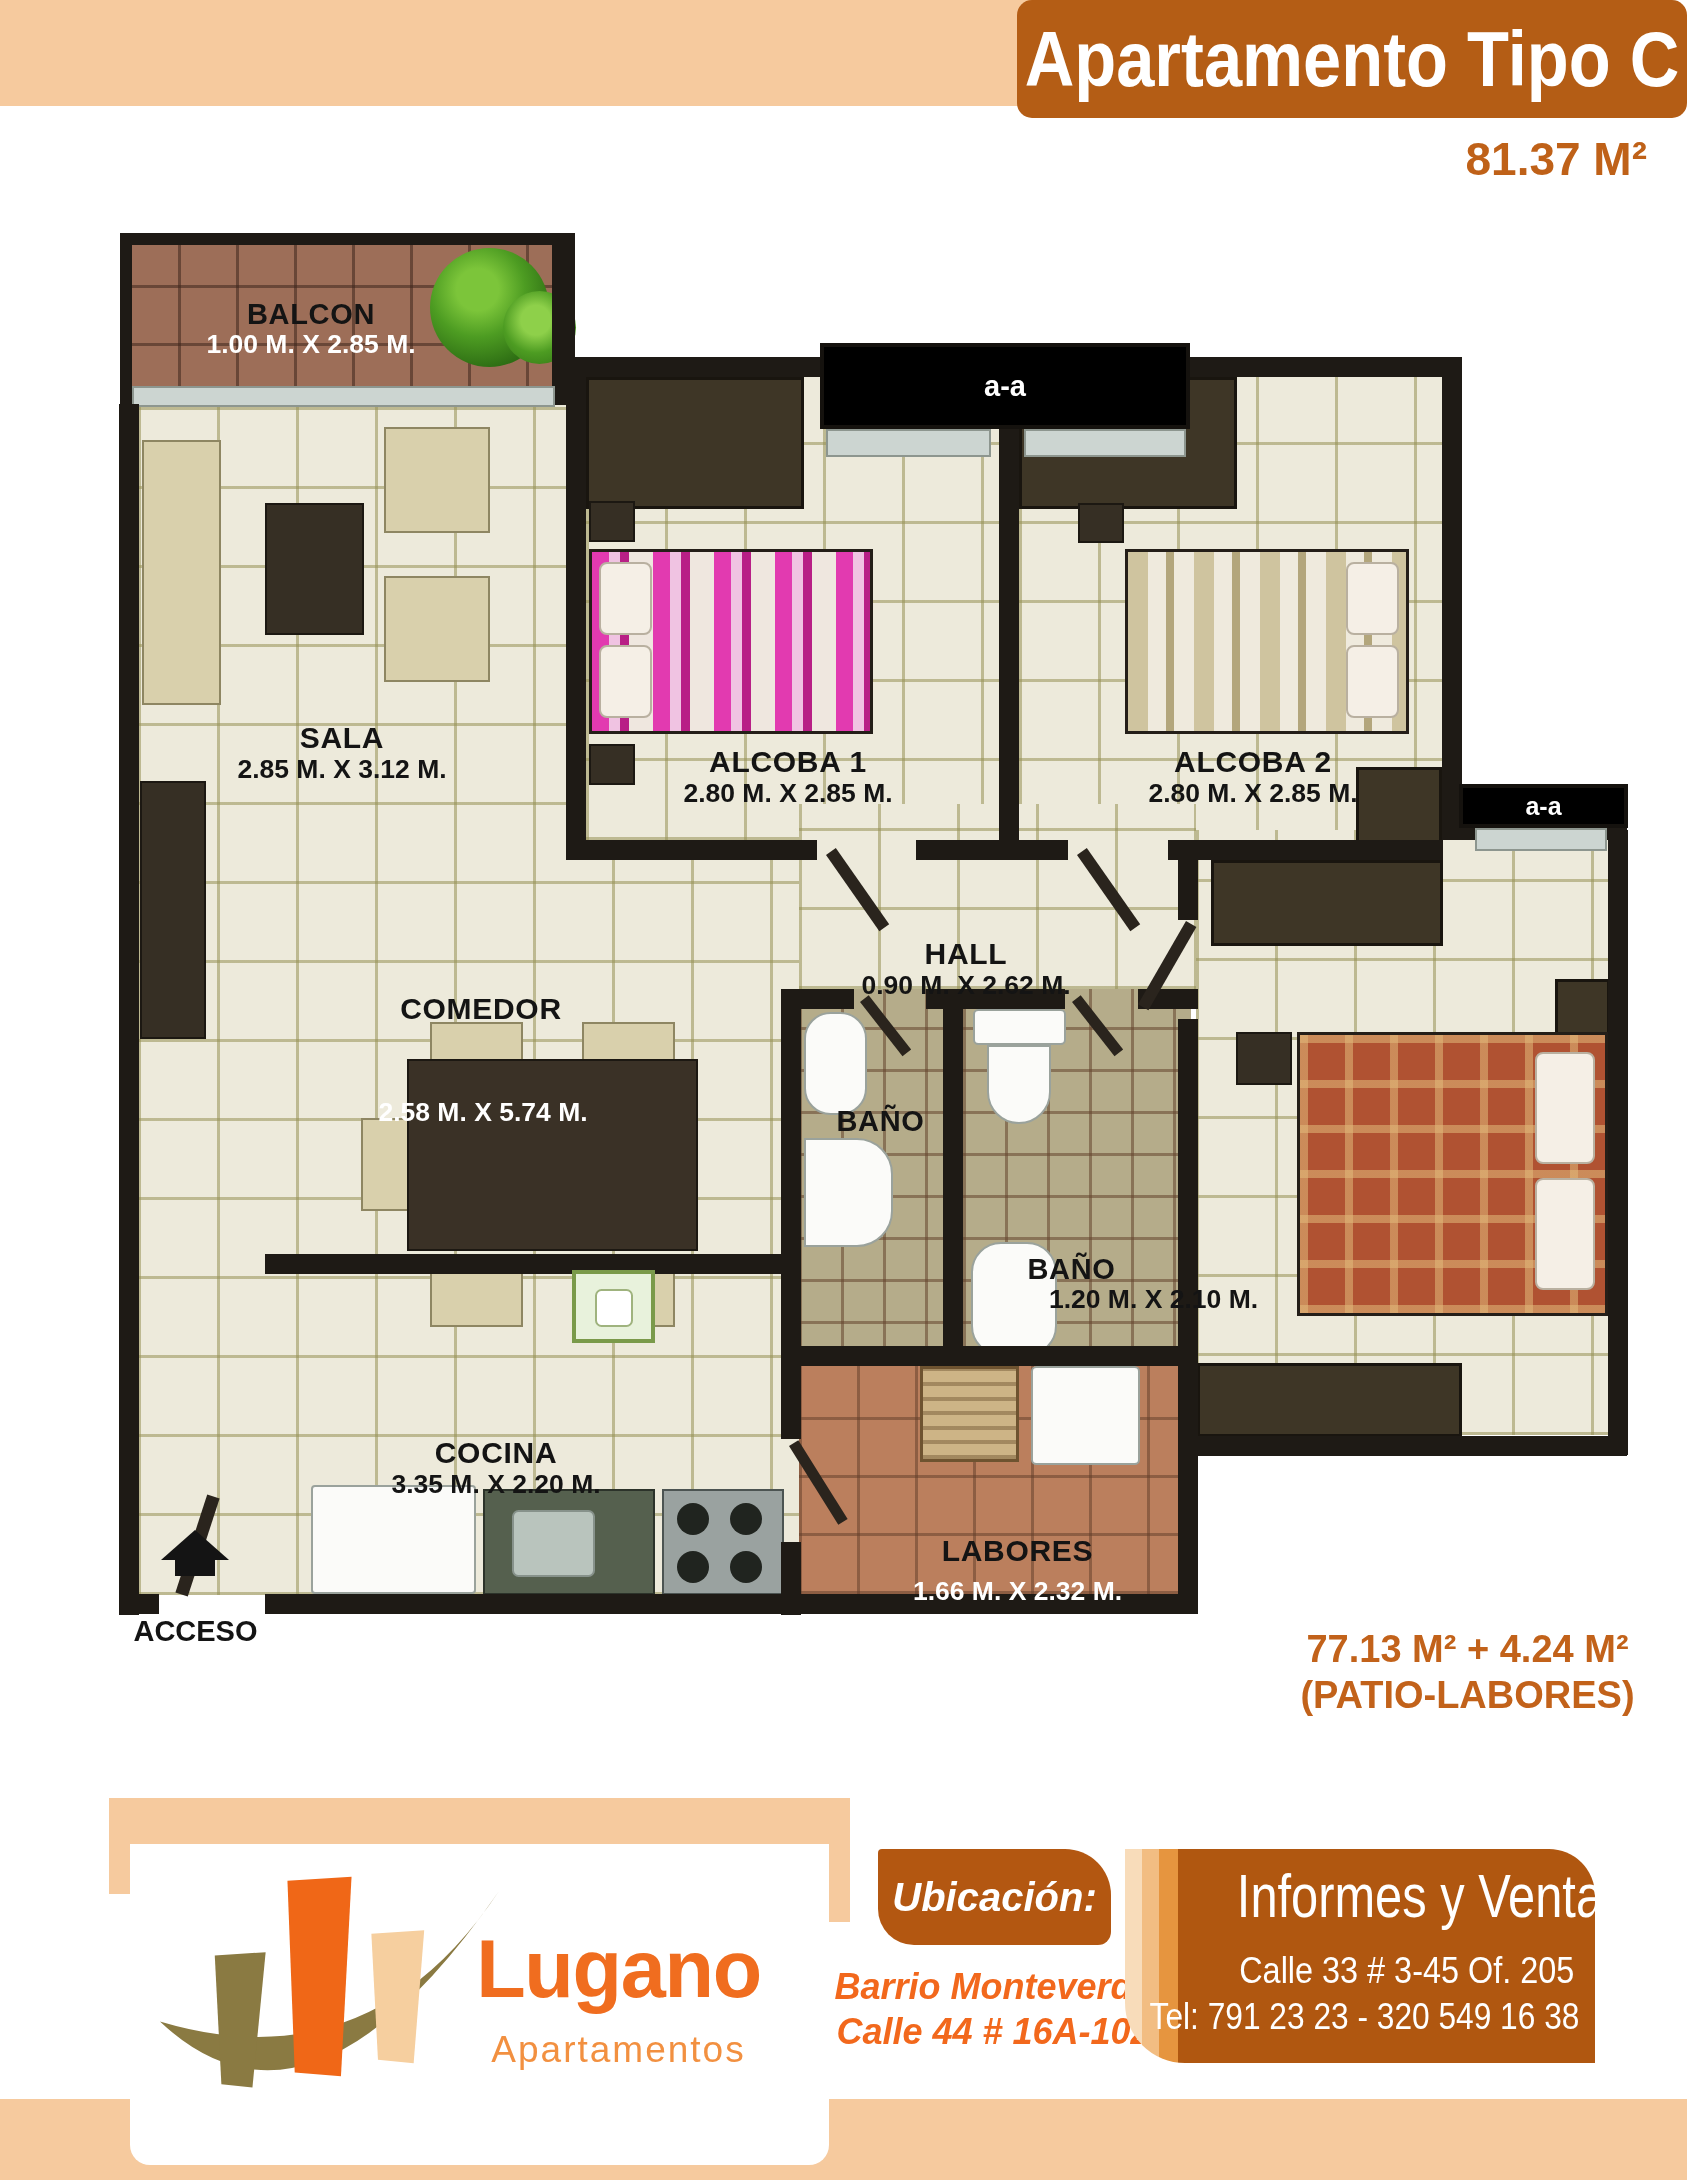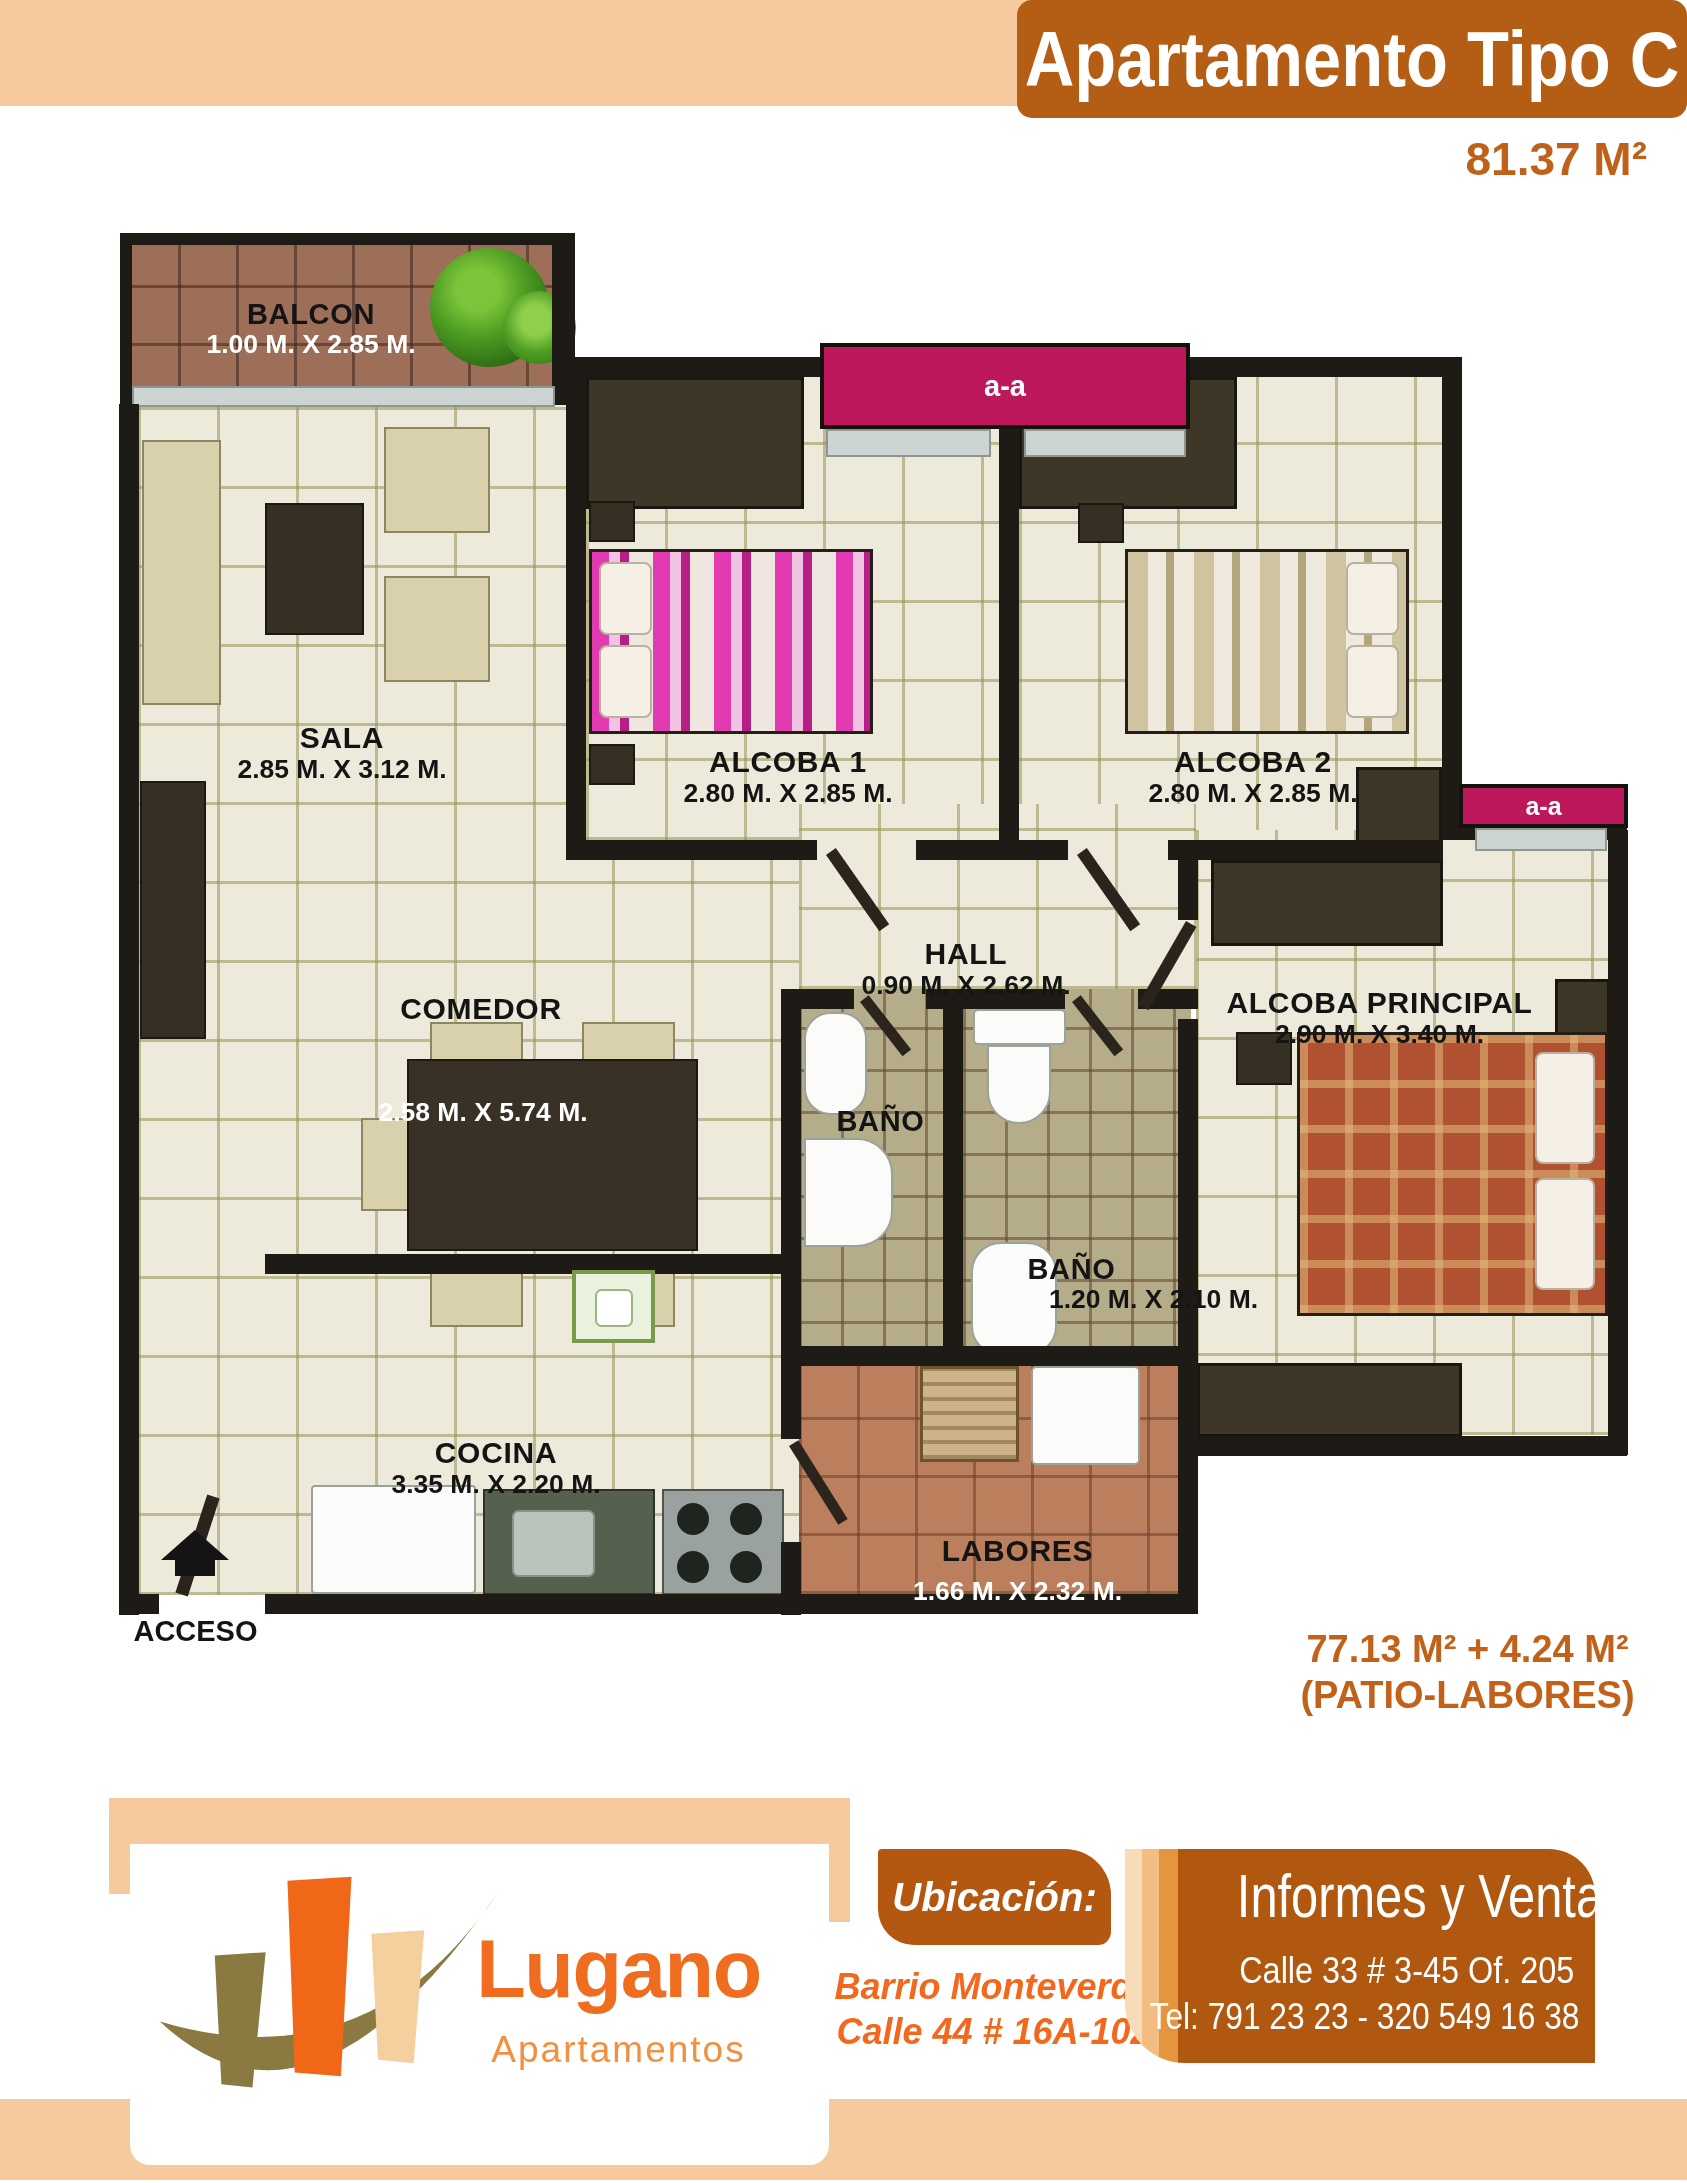--- a/index.html
+++ b/index.html
@@ -13,21 +13,21 @@
   .tile-balcon{background-color:#9d6e58;background-image:
      repeating-linear-gradient(90deg, rgba(62,38,28,.55) 0 2.6px, transparent 2.6px 58px),
      repeating-linear-gradient(0deg, rgba(62,38,28,.55) 0 2.6px, transparent 2.6px 58px);}
   .tile-bath{background-color:#b5ac8a;background-image:
      repeating-linear-gradient(90deg, rgba(100,68,45,.55) 0 2.6px, transparent 2.6px 42px),
      repeating-linear-gradient(0deg, rgba(100,68,45,.55) 0 2.6px, transparent 2.6px 42px);}
   .tile-lab{background-color:#bb7f5d;background-image:
      repeating-linear-gradient(90deg, rgba(95,60,40,.5) 0 2.6px, transparent 2.6px 58px),
      repeating-linear-gradient(0deg, rgba(95,60,40,.5) 0 2.6px, transparent 2.6px 58px);}
   .wall{background:#1e1a15;}
-  .slab{background:#be185d;border:4px solid #15120e;}
+  .slab{background:#000000;border:4px solid #15120e;}
   .win{background:#ccd5d1;border:2.6px solid #8d968f;}
   .closet{background:#3e3626;border:3.3px solid #19150f;}
   .tan{background:#d9d0ac;border:2.6px solid #8e8662;}
   .dkf{background:#362f24;border:2.6px solid #1c1812;}
   .wfix{background:#fbfbf9;border:2px solid #9aa29c;border-radius:12px;}
   .leaf{background:#2a241d;}
   
   .lbl{position:absolute;text-align:center;color:#141414;font-weight:bold;line-height:1.12;}
   .rname{font-size:30px;letter-spacing:0.7px;margin-top:12px;}
   .rname.sm{font-size:29px;}
@@ -208,24 +208,20 @@
     <div class="lbl" style="left:781px;top:925px;width:370px;">
       <div class="rname">HALL</div>
       <div class="rdims">0.90 M. X 2.62 M.</div>
     </div>
     <div class="lbl" style="left:296px;top:980px;width:370px;">
       <div class="rname">COMEDOR</div>
     </div>
     <div class="lbl" style="left:298px;top:1098px;width:370px;">
       <div class="rdims w">2.58 M. X 5.74 M.</div>
     </div>
-    <div class="lbl" style="left:1181px;top:974px;width:397px;">
-      <div class="rname">ALCOBA PRINCIPAL</div>
-      <div class="rdims">2.90 M. X 3.40 M.</div>
-    </div>
     <div class="lbl" style="left:748px;top:1093px;width:265px;">
       <div class="rname sm">BAÑO</div>
     </div>
     <div class="lbl" style="left:939px;top:1241px;width:265px;">
       <div class="rname sm">BAÑO</div>
     </div>
     <div class="lbl" style="left:955px;top:1285px;width:397px;">
       <div class="rdims">1.20 M. X 2.10 M.</div>
     </div>
     <div class="lbl" style="left:311px;top:1424px;width:370px;">

